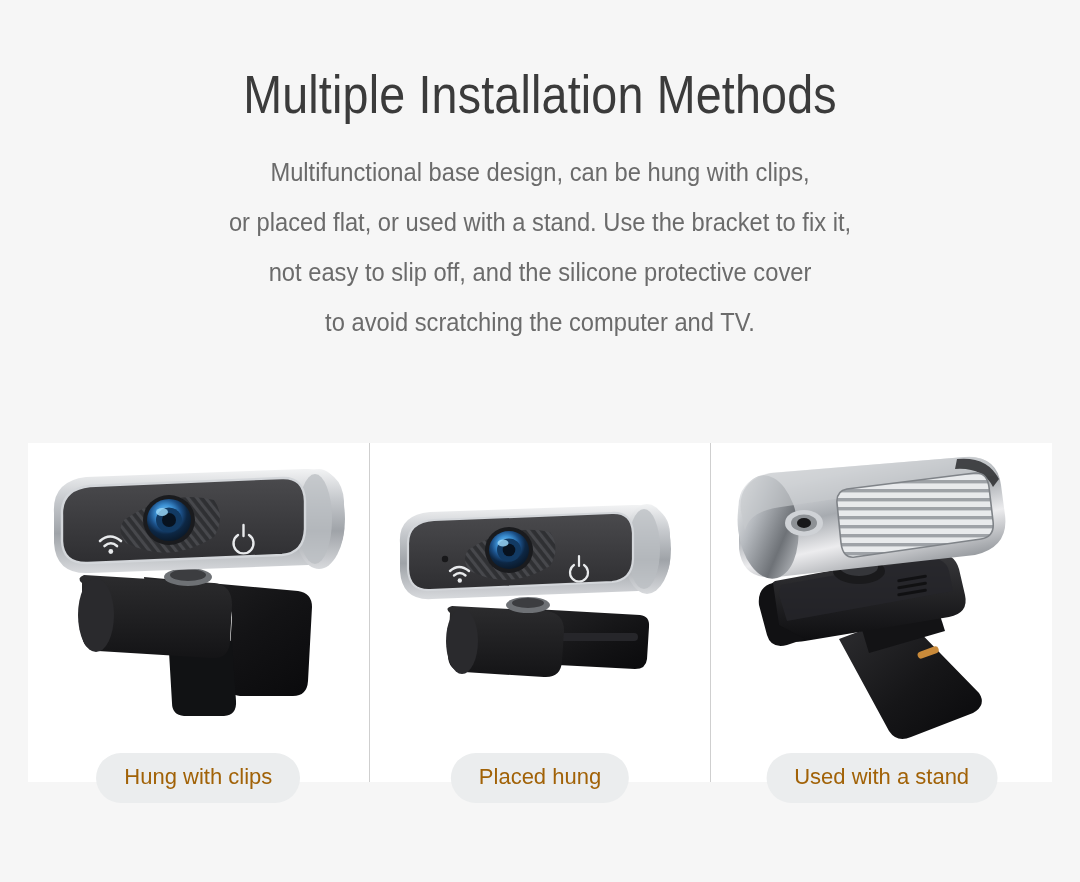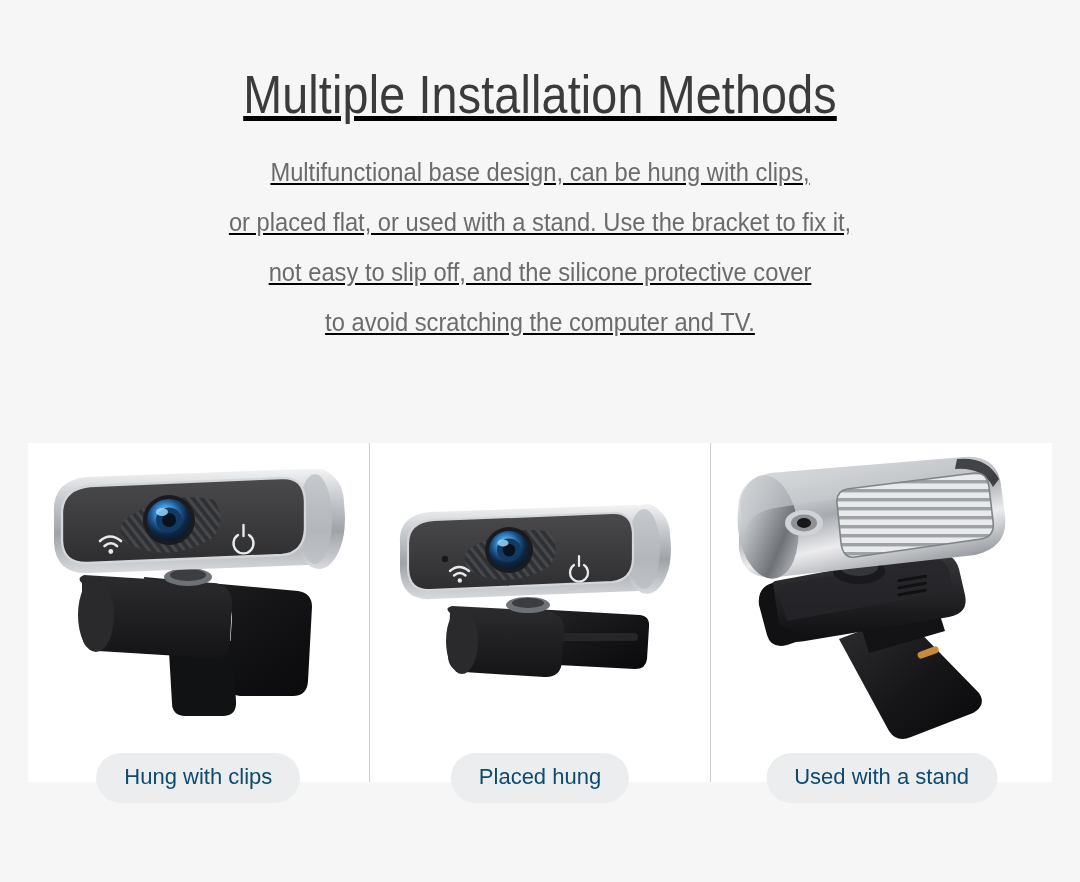--- a/index.html
+++ b/index.html
@@ -6,21 +6,21 @@
   body{
     width:1080px;height:882px;
     background:#f6f6f6;
     font-family:"Liberation Sans", sans-serif;
     overflow:hidden;
     position:relative;
   }
   .page{position:relative;width:1080px;height:882px;}
 
   
-  .header{padding-top:68px;text-align:center;text-decoration:underline;}
+  .header{padding-top:68px;text-align:center;}
   .title{
     font-size:53px;
     font-weight:400;
     color:#3b3b3b;
     letter-spacing:.2px;
     line-height:1;
     transform:scaleX(.88);
     margin:0;
   }
   .subtitle{
@@ -58,21 +58,21 @@
     height:300px;
   }
 
   
   .pill{
     position:absolute;
     bottom:-21px;
     left:50%;
     transform:translateX(-50%);
     background:#ebedee;
-    color:#0c4a6e;
+    color:#a16207;
     font-size:22px;
     border-radius:30px;
     padding:13px 28px 15px 28px;
     white-space:nowrap;
     line-height:1;
   }
 
   
   .cam{position:absolute;}
 

